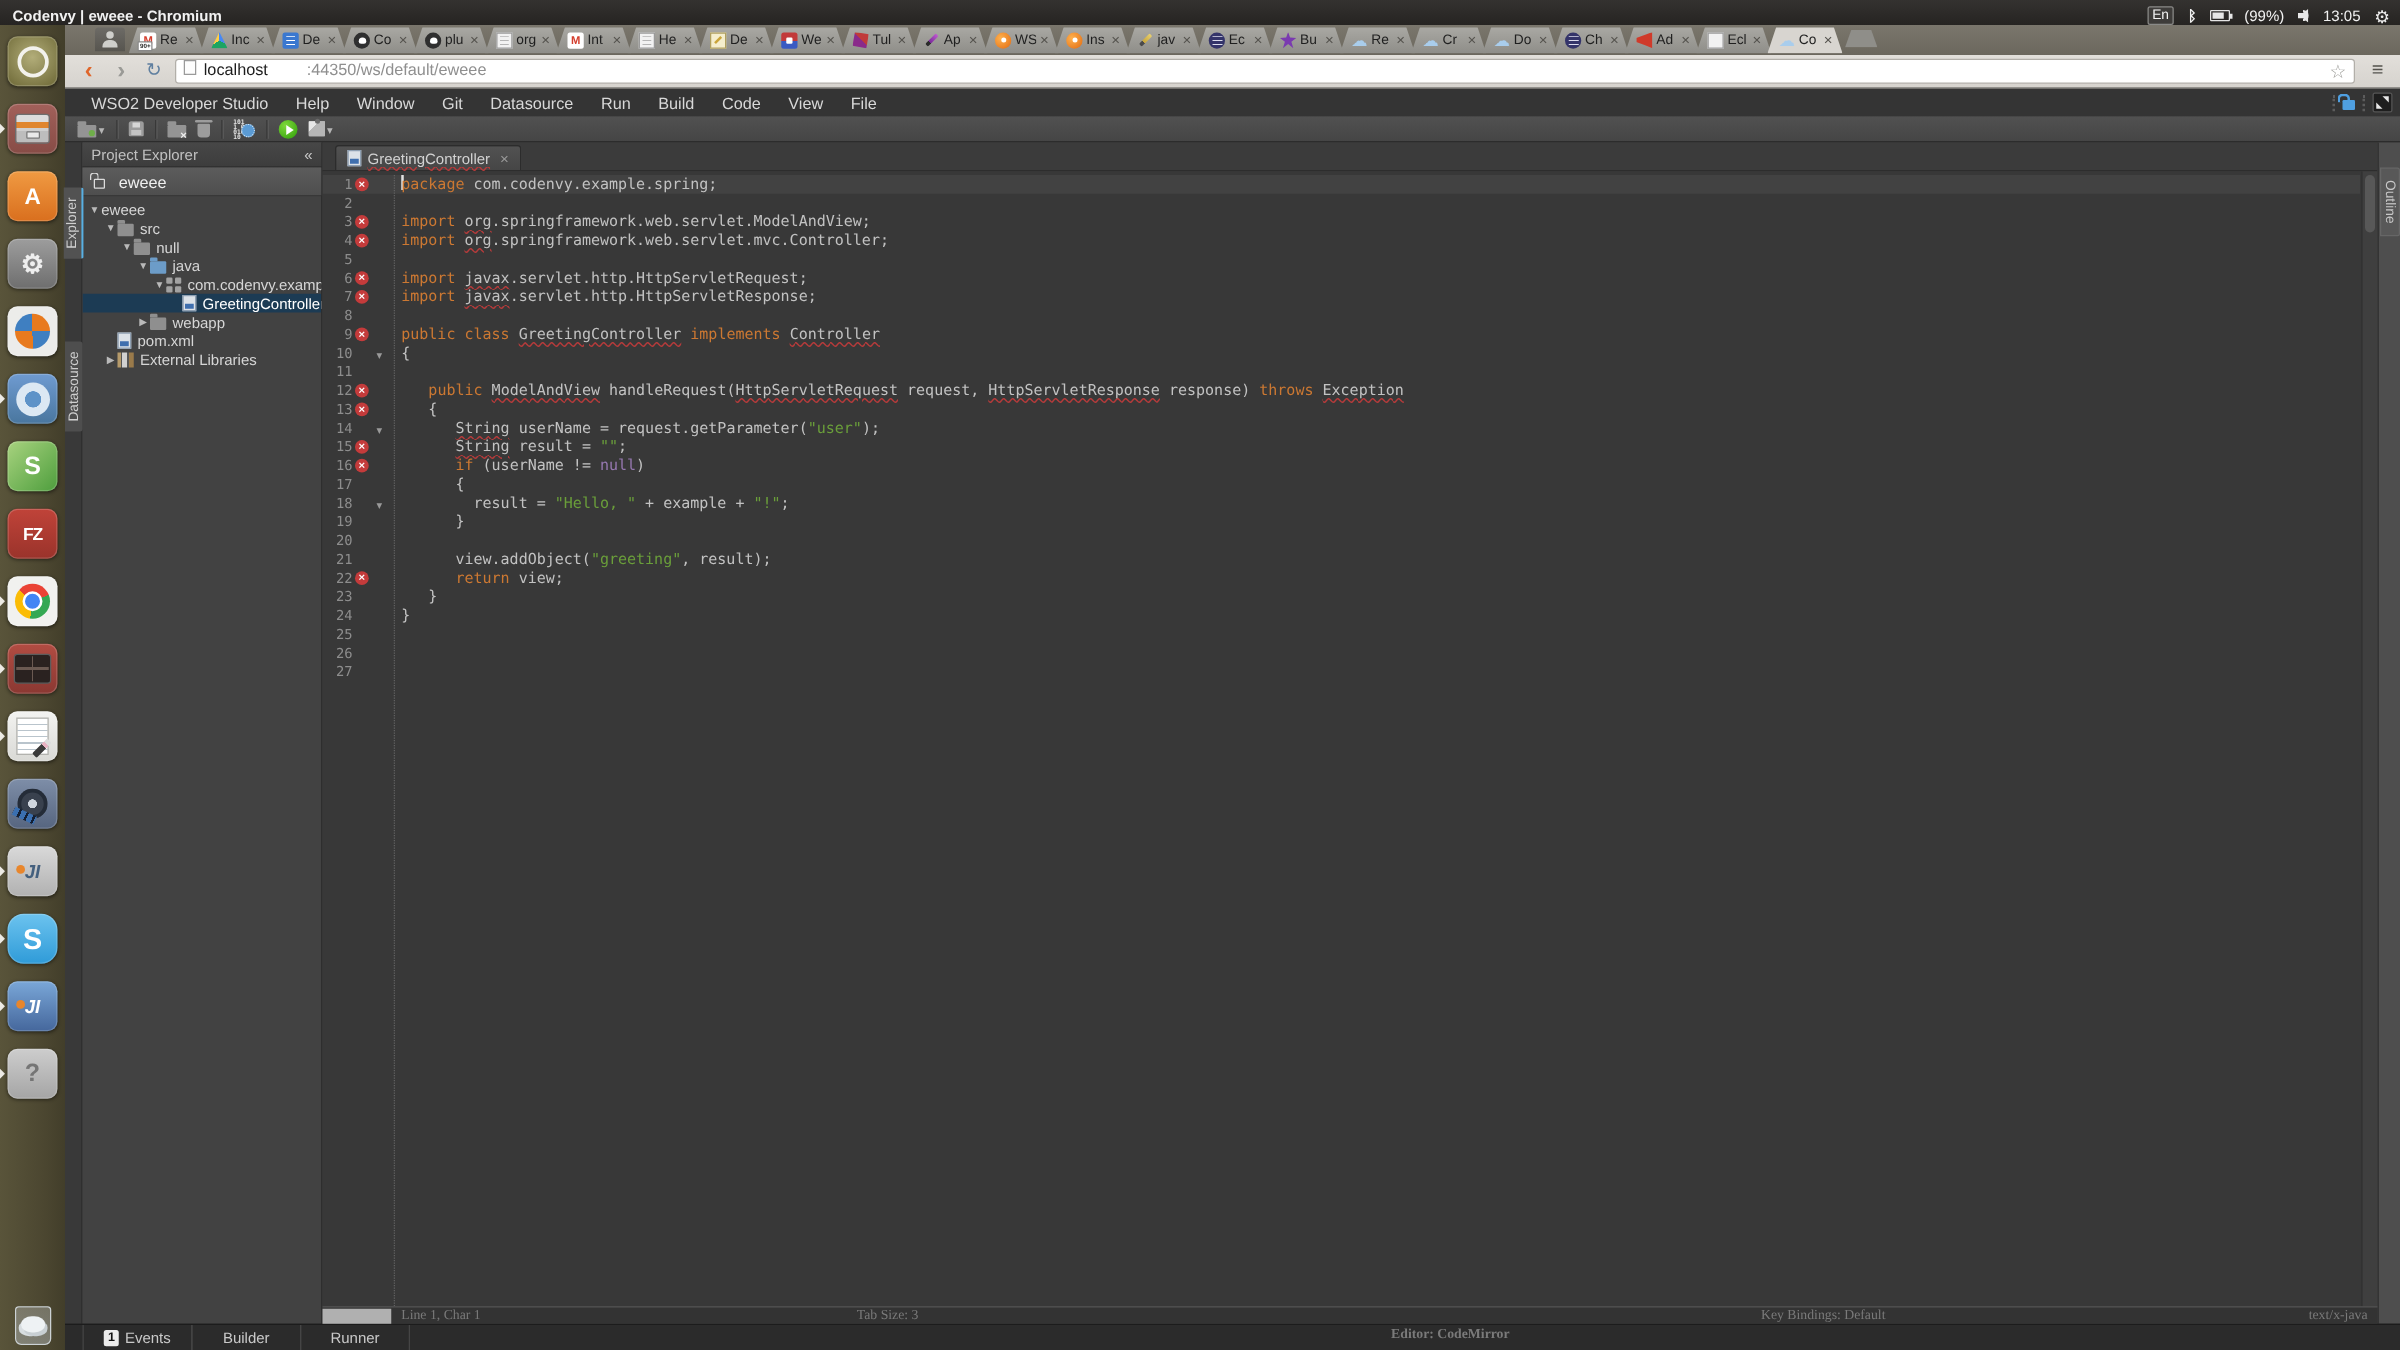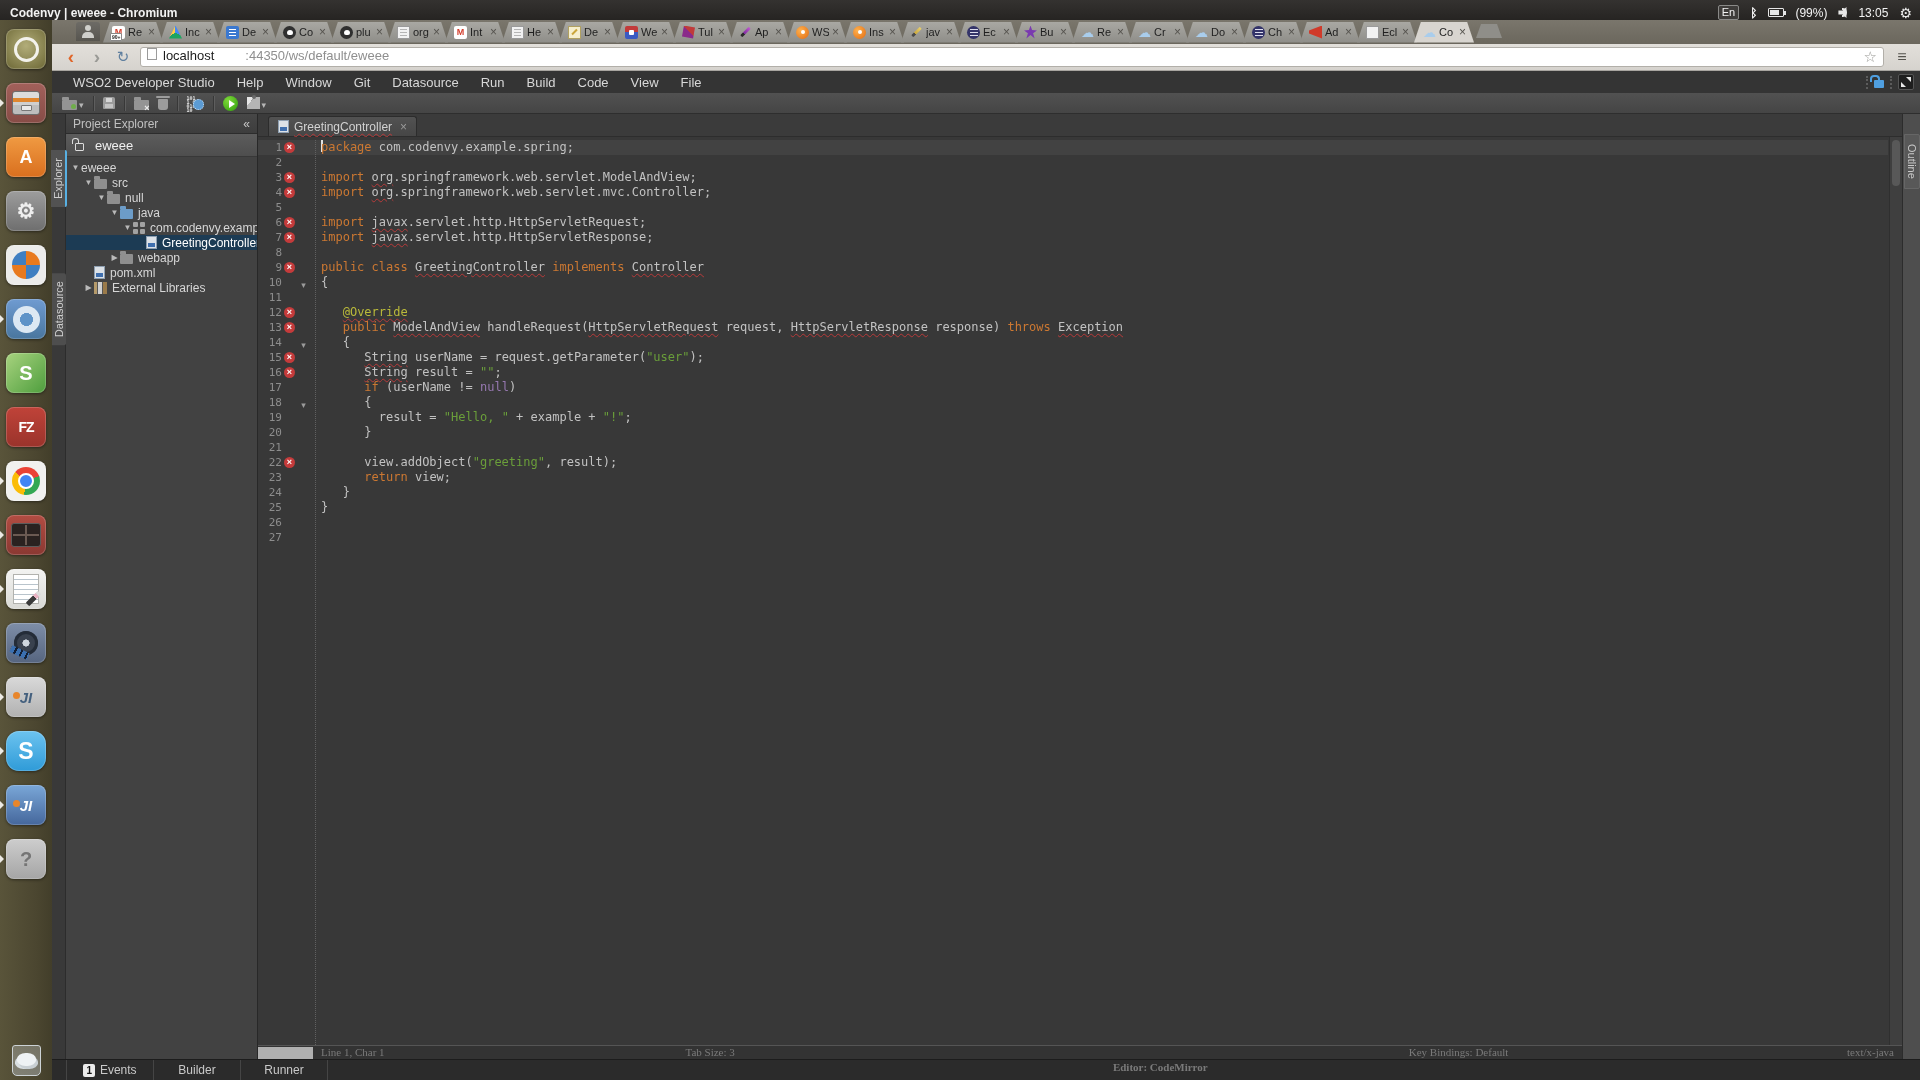--- a/index.html
+++ b/index.html
@@ -776,21 +776,20 @@
                   <div class="cl"></div>
                   <div class="cl"><span class="tk-k">import</span><span class="tk-d"> </span><span class="tk-e">org</span><span class="tk-d">.springframework.web.servlet.ModelAndView;</span></div>
                   <div class="cl"><span class="tk-k">import</span><span class="tk-d"> </span><span class="tk-e">org</span><span class="tk-d">.springframework.web.servlet.mvc.Controller;</span></div>
                   <div class="cl"></div>
                   <div class="cl"><span class="tk-k">import</span><span class="tk-d"> </span><span class="tk-e">javax</span><span class="tk-d">.servlet.http.HttpServletRequest;</span></div>
                   <div class="cl"><span class="tk-k">import</span><span class="tk-d"> </span><span class="tk-e">javax</span><span class="tk-d">.servlet.http.HttpServletResponse;</span></div>
                   <div class="cl"></div>
                   <div class="cl"><span class="tk-k">public</span><span class="tk-d"> </span><span class="tk-k">class</span><span class="tk-d"> </span><span class="tk-e">GreetingController</span><span class="tk-d"> </span><span class="tk-k">implements</span><span class="tk-d"> </span><span class="tk-e">Controller</span></div>
                   <div class="cl"><span class="tk-d">{</span></div>
                   <div class="cl"></div>
-                  <div class="cl"><span class="tk-d">   </span><span class="tk-ae">@Override</span></div>
                   <div class="cl"><span class="tk-d">   </span><span class="tk-k">public</span><span class="tk-d"> </span><span class="tk-e">ModelAndView</span><span class="tk-d"> handleRequest(</span><span class="tk-e">HttpServletRequest</span><span class="tk-d"> request, </span><span class="tk-e">HttpServletResponse</span><span class="tk-d"> response) </span><span class="tk-k">throws</span><span class="tk-d"> </span><span class="tk-e">Exception</span></div>
                   <div class="cl"><span class="tk-d">   {</span></div>
                   <div class="cl"><span class="tk-d">      </span><span class="tk-e">String</span><span class="tk-d"> userName = request.getParameter(</span><span class="tk-s">"user"</span><span class="tk-d">);</span></div>
                   <div class="cl"><span class="tk-d">      </span><span class="tk-e">String</span><span class="tk-d"> result = </span><span class="tk-s">""</span><span class="tk-d">;</span></div>
                   <div class="cl"><span class="tk-d">      </span><span class="tk-k">if</span><span class="tk-d"> (userName != </span><span class="tk-nl">null</span><span class="tk-d">)</span></div>
                   <div class="cl"><span class="tk-d">      {</span></div>
                   <div class="cl"><span class="tk-d">        result = </span><span class="tk-s">"Hello, "</span><span class="tk-d"> + example + </span><span class="tk-s">"!"</span><span class="tk-d">;</span></div>
                   <div class="cl"><span class="tk-d">      }</span></div>
                   <div class="cl"></div>
                   <div class="cl"><span class="tk-d">      view.addObject(</span><span class="tk-s">"greeting"</span><span class="tk-d">, result);</span></div>

